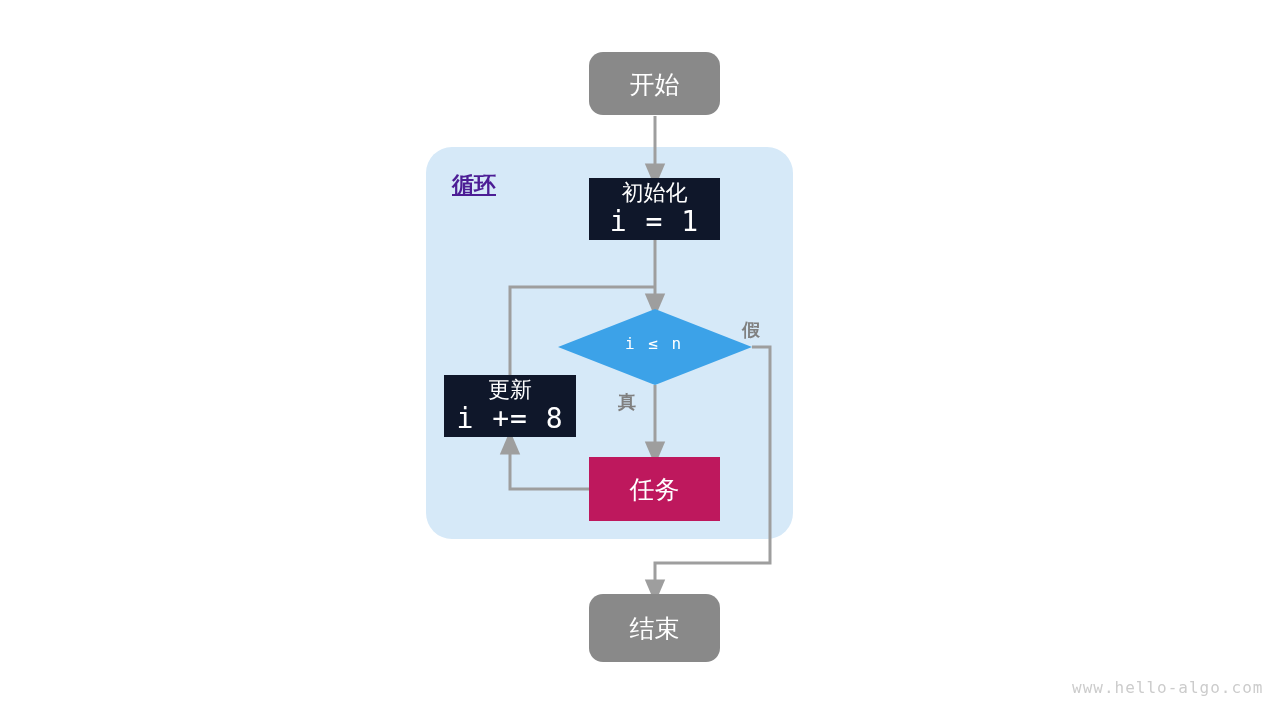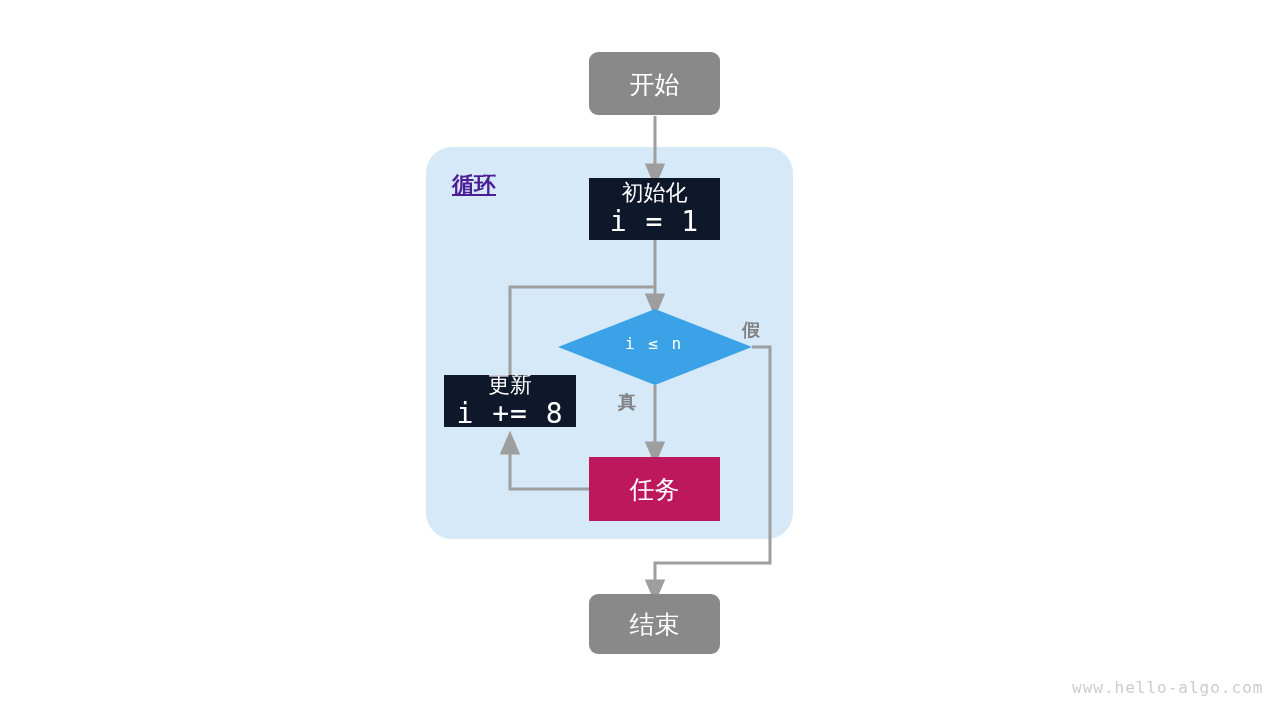--- a/index.html
+++ b/index.html
@@ -30,21 +30,21 @@
     flex-direction: column;
     align-items: center;
     justify-content: center;
     color: #ffffff;
     text-align: center;
     line-height: 1.12;
     box-sizing: border-box;
   }
   .terminal {
     background: #898989;
-    border-radius: 9px;
+    border-radius: 14px;
     font-size: 25px;
   }
   .process {
     background: #0f172a;
     font-size: 22px;
   }
   .task {
     background: #be185d;
     font-size: 25px;
   }
@@ -123,28 +123,28 @@
   <div class="node process" style="left:589px; top:178px; width:131px; height:62px;">
     <span>初始化</span>
     <span class="mono">i = 1</span>
   </div>
 
   <div class="cond-text" style="left:625px; top:334px;">i ≤ n</div>
 
   <div class="edge-label" style="left:618px; top:390px;">真</div>
   <div class="edge-label" style="left:742px; top:318px;">假</div>
 
-  <div class="node process" style="left:444px; top:375px; width:132px; height:52px;">
+  <div class="node process" style="left:444px; top:375px; width:132px; height:62px;">
     <span>更新</span>
     <span class="mono">i += 8</span>
   </div>
 
   <div class="node task" style="left:589px; top:457px; width:131px; height:64px;">
     <span>任务</span>
   </div>
 
-  <div class="node terminal" style="left:589px; top:594px; width:131px; height:60px;">
+  <div class="node terminal" style="left:589px; top:594px; width:131px; height:68px;">
     <span>结束</span>
   </div>
 
   <div class="watermark" style="left:1072px; top:678px;">www.hello-algo.com</div>
 
 </div>
 
 </body></html>

